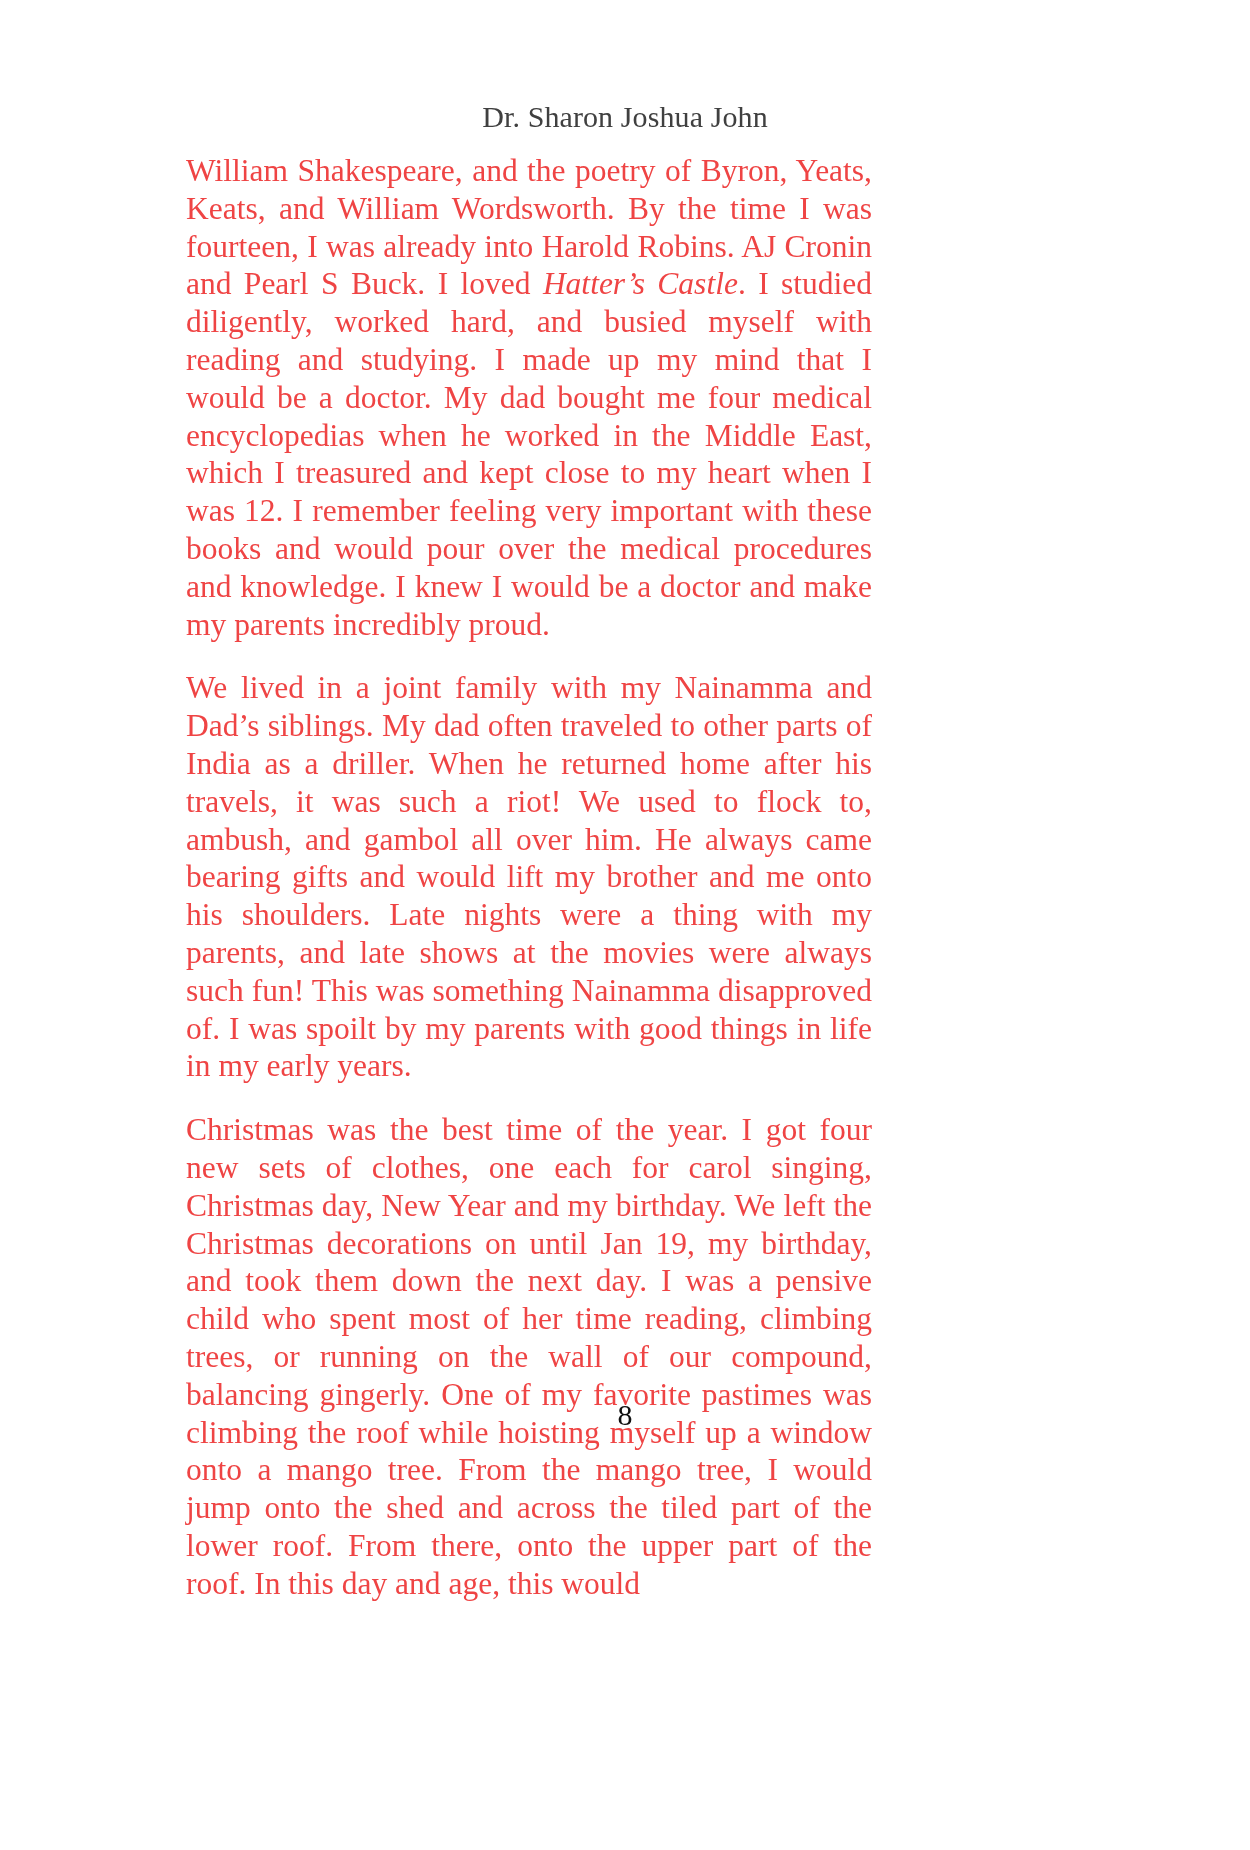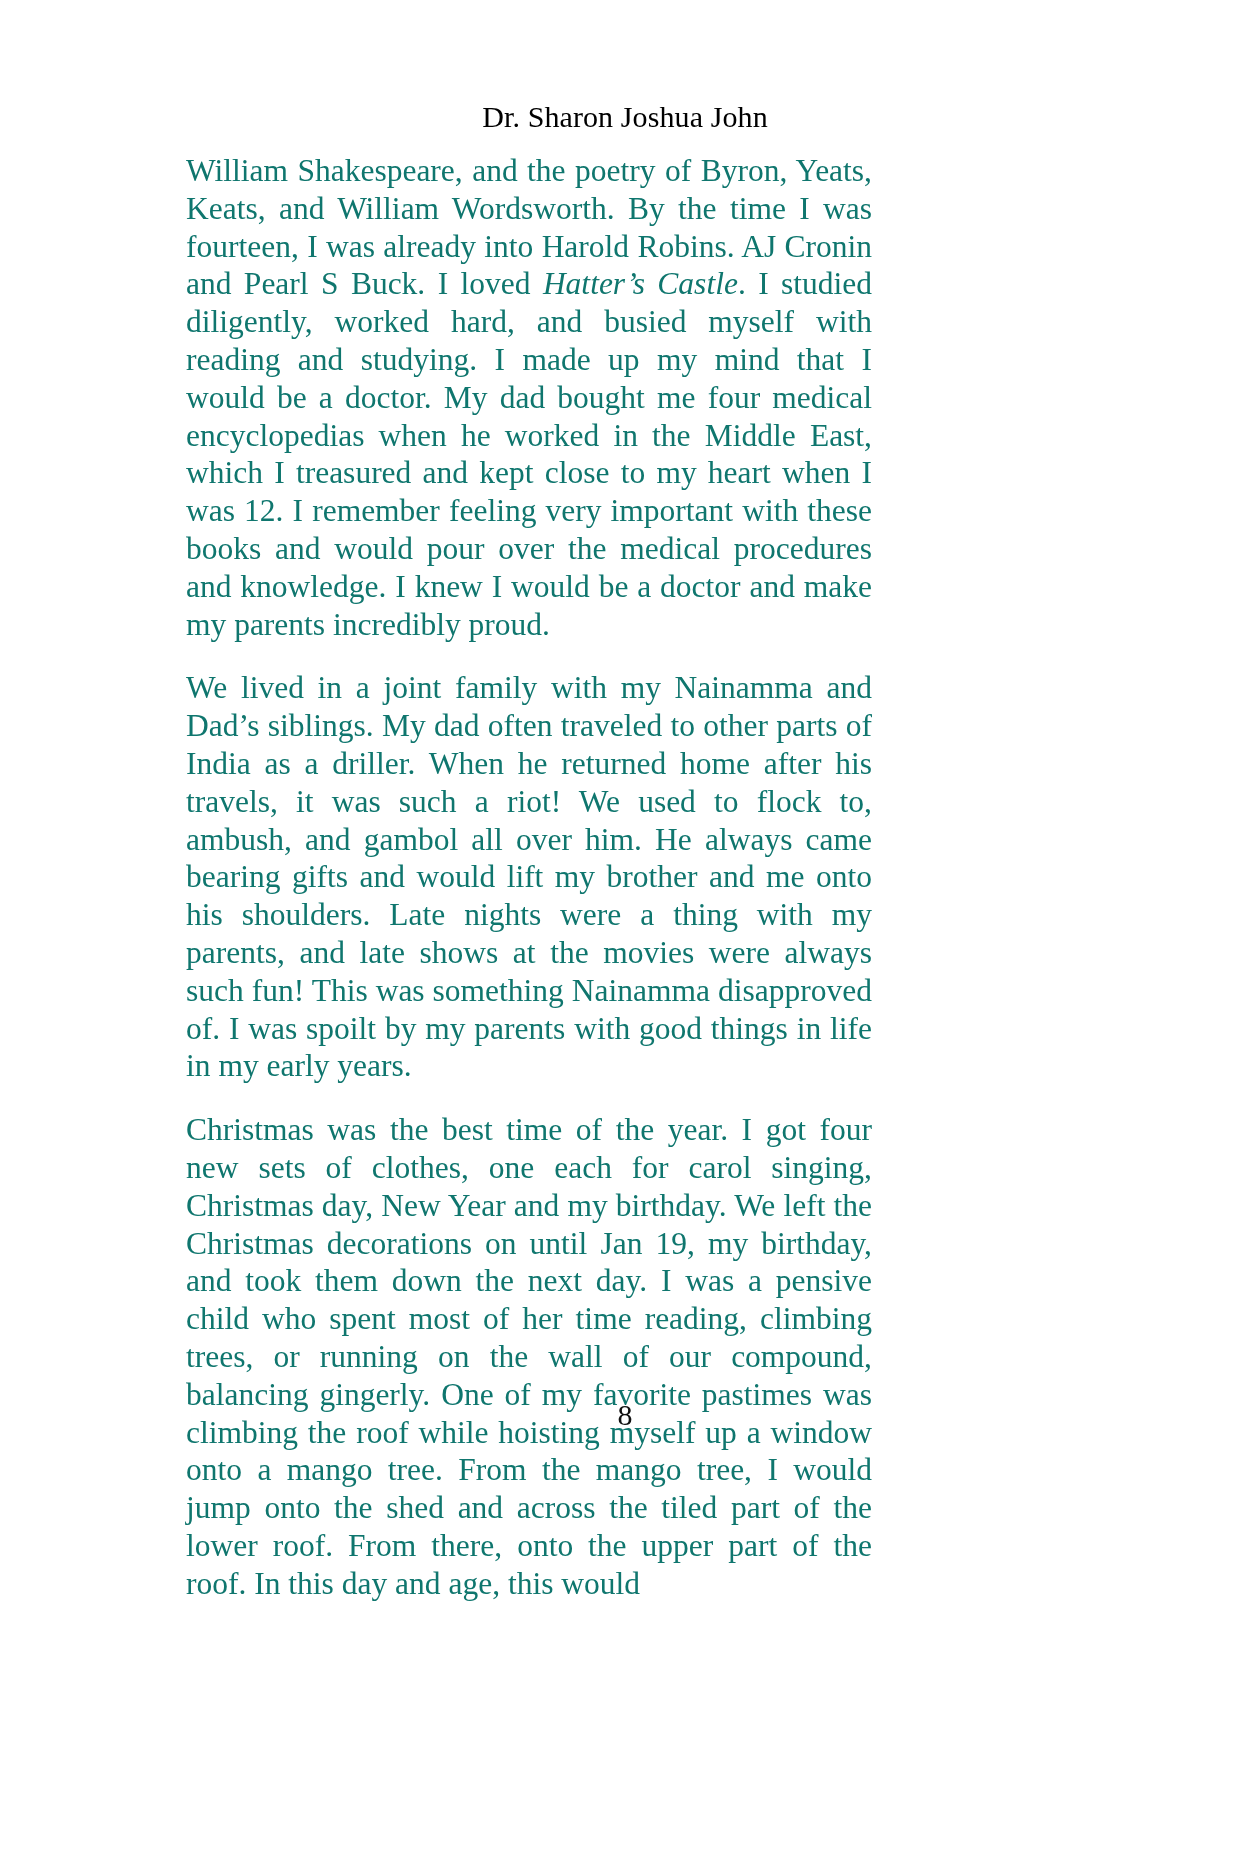--- a/index.html
+++ b/index.html
@@ -24,37 +24,37 @@
   }
 
   .running-header {
     position: absolute;
     top: 100px;
     left: 0;
     width: 1250px;
     text-align: center;
     font-size: 30px;
     letter-spacing: 0.1px;
-    color: #000000;
+    color: #404040;
   }
 
   .text-column {
     position: absolute;
     top: 152px;
     left: 186px;
     width: 686px;
   }
 
   .body-par {
     font-size: 31.5px;
     line-height: 37.8px;
     text-align: justify;
     text-justify: inter-word;
     margin: 0 0 26px 0;
-    color: #0f766e;
+    color: #ef4444;
     hyphens: none;
     -webkit-hyphens: none;
   }
 
   .body-par:last-of-type {
     margin-bottom: 8px;
   }
 
   .body-par .em {
     font-style: italic;

